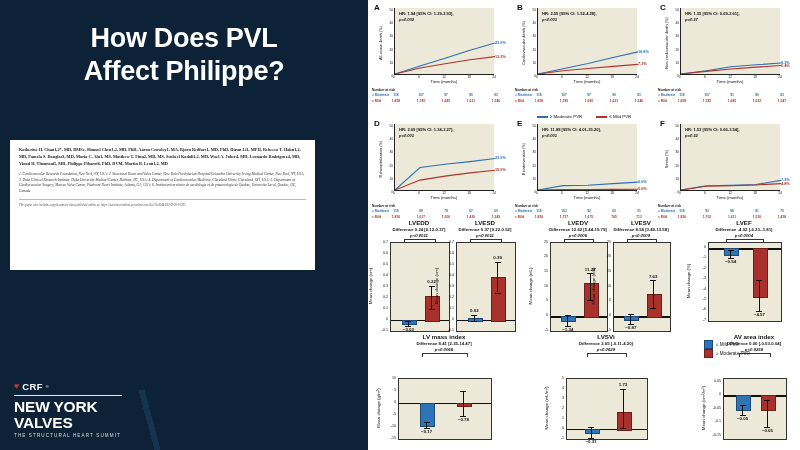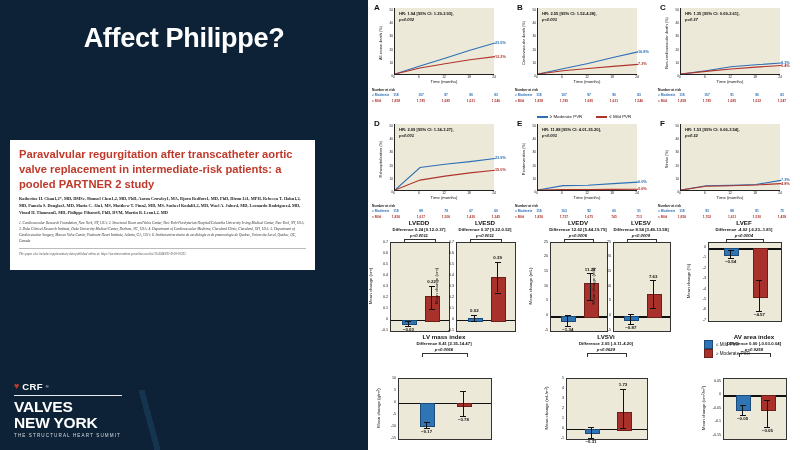--- a/index.html
+++ b/index.html
@@ -107,40 +107,40 @@
   .bar-legend{position:absolute;font-size:4.6px;color:#111;line-height:1.6;}
   .bar-legend div{display:flex;align-items:center;gap:3px;}
   .sw{display:inline-block;width:7px;height:7px;}
   .sw.blue{background:#2f74b5;border:0.6px solid #1c4a78;}
   .sw.red{background:#a8322b;border:0.6px solid #6e1f1a;}
 </style>
 </head>
 <body>
 
 <div class="slide-title">
+  <div>How Does PVL</div>
   <div>Affect Philippe?</div>
 </div>
 
 <div class="paper-card">
-  <div class="paper-title">Paravalvular regurgitation after transcatheter aortic valve replacement in intermediate-risk patients: a pooled PARTNER 2 study</div>
   <div class="paper-authors">Katherine H. Chau1,2*, MD, DMSc, Shmuel Chen1,2, MD, PhD, Aaron Crowley1, MA, Bjorn Redfors1, MD, PhD, Dirun Li1, MPH, Rebecca T. Hahn1,2, MD, Pamela S. Douglas3, MD, Maria C. Alu1, MS, Matthew T. Finn2, MD, MS, Susheel Kodali1,2, MD, Wael A. Jaber4, MD, Leonardo Rodriguez4, MD, Vinod H. Thourani5, MD, Philippe Pibarot6, PhD, DVM, Martin B. Leon1,2, MD</div>
   <div class="paper-affil">1. Cardiovascular Research Foundation, New York, NY, USA; 2. Structural Heart and Valve Center, New York-Presbyterian Hospital/Columbia University Irving Medical Center, New York, NY, USA; 3. Duke Clinical Research Institute, Duke University Medical Center, Durham, NC, USA; 4. Department of Cardiovascular Medicine, Cleveland Clinic, Cleveland, OH, USA; 5. Department of Cardiovascular Surgery, Marcus Valve Center, Piedmont Heart Institute, Atlanta, GA, USA; 6. Institut universitaire de cardiologie et de pneumologie de Quebec, Universite Laval, Quebec, QC, Canada</div>
   <div class="paper-note">This paper also includes supplementary data published online at: https://eurointervention.pcronline.com/doi/10.4244/EIJ-D-20-01293</div>
 </div>
 
 <div class="logo-slash"></div>
 <div class="logo">
   <div class="logo-crf">
     <span class="heart">♥</span>
     <span class="crf">CRF</span>
     <span class="reg">®</span>
   </div>
   <div class="logo-rule"></div>
+  <div class="logo-ny">NEW YORK</div>
   <div class="logo-ny">VALVES</div>
-  <div class="logo-ny">NEW YORK</div>
   <div class="logo-sub">THE STRUCTURAL HEART SUMMIT</div>
 </div>
 
 <div class="sheet">
   <div class="km-grid" id="km-grid">
       <div class="km-panel" style="left: 0px; top: 0px;">
     <div class="km-letter">A</div>
     <div class="km-ylab" style="top:72px">All-cause death (%)</div>
     <div class="km-yticks">
           <span style="top:70px">0</span>

